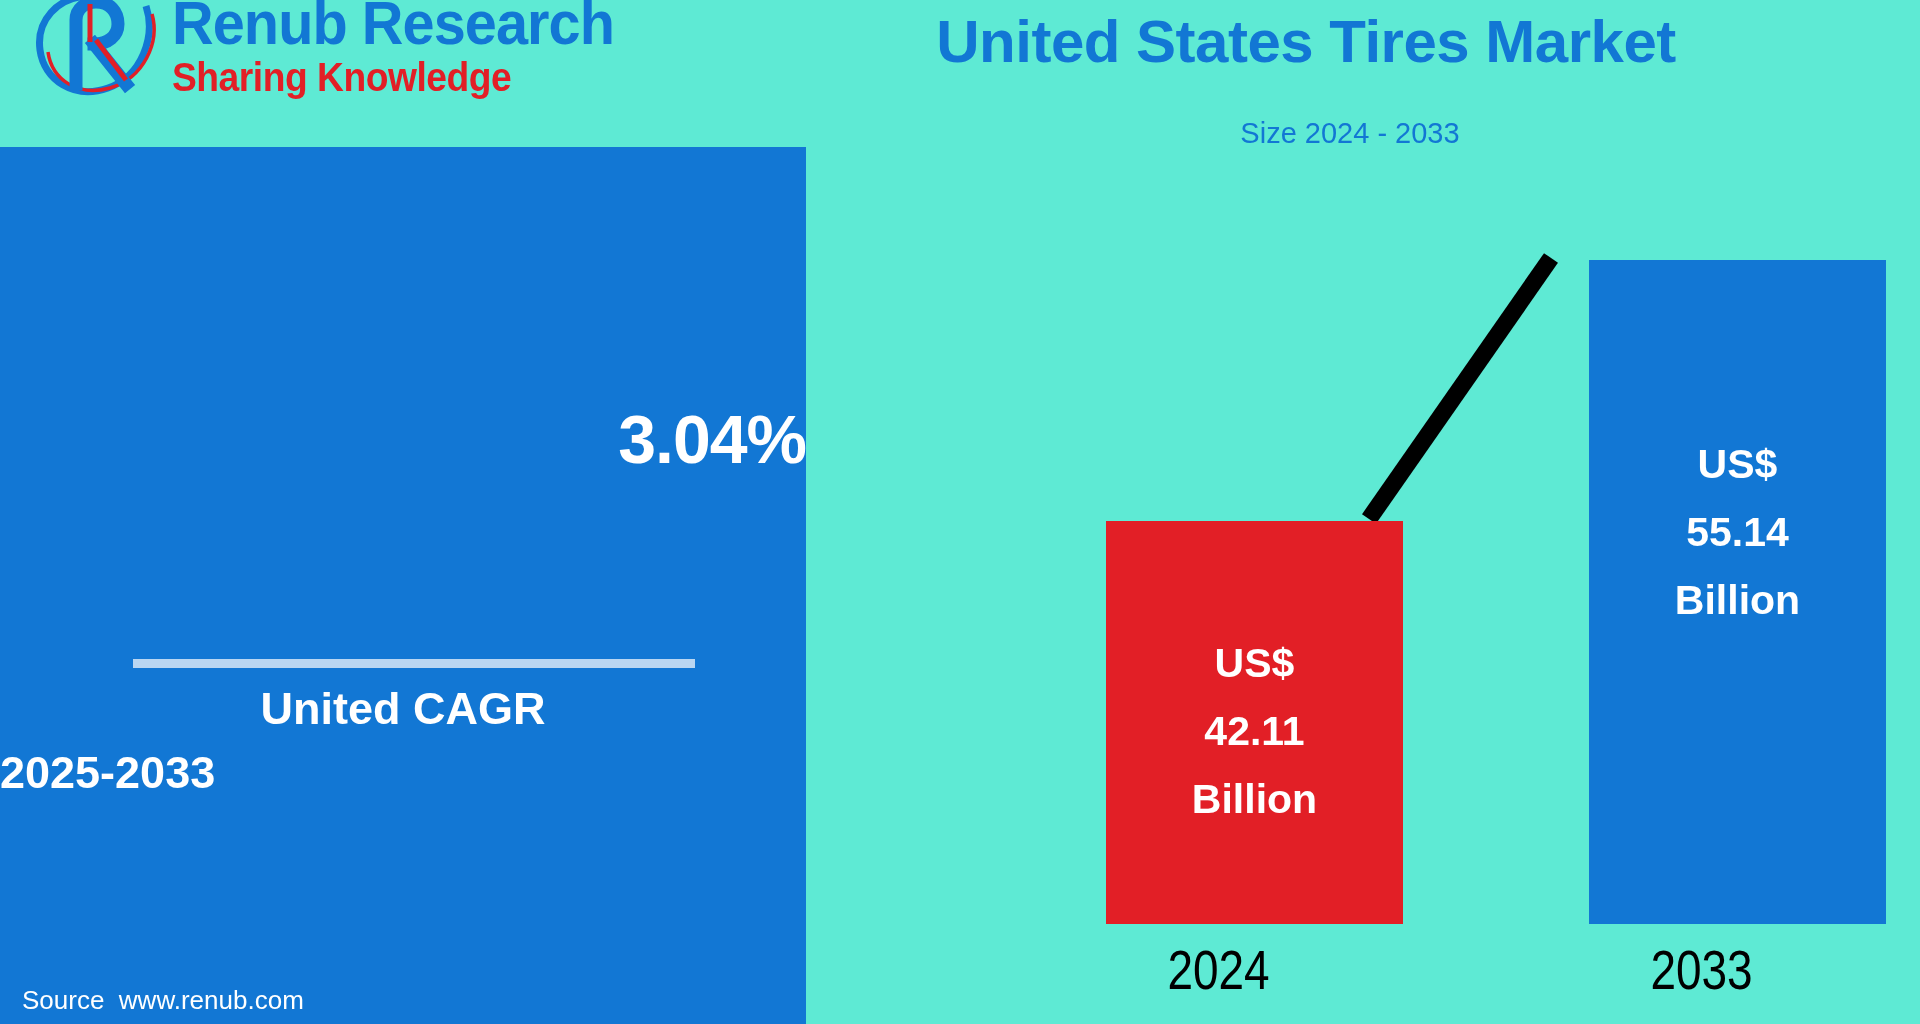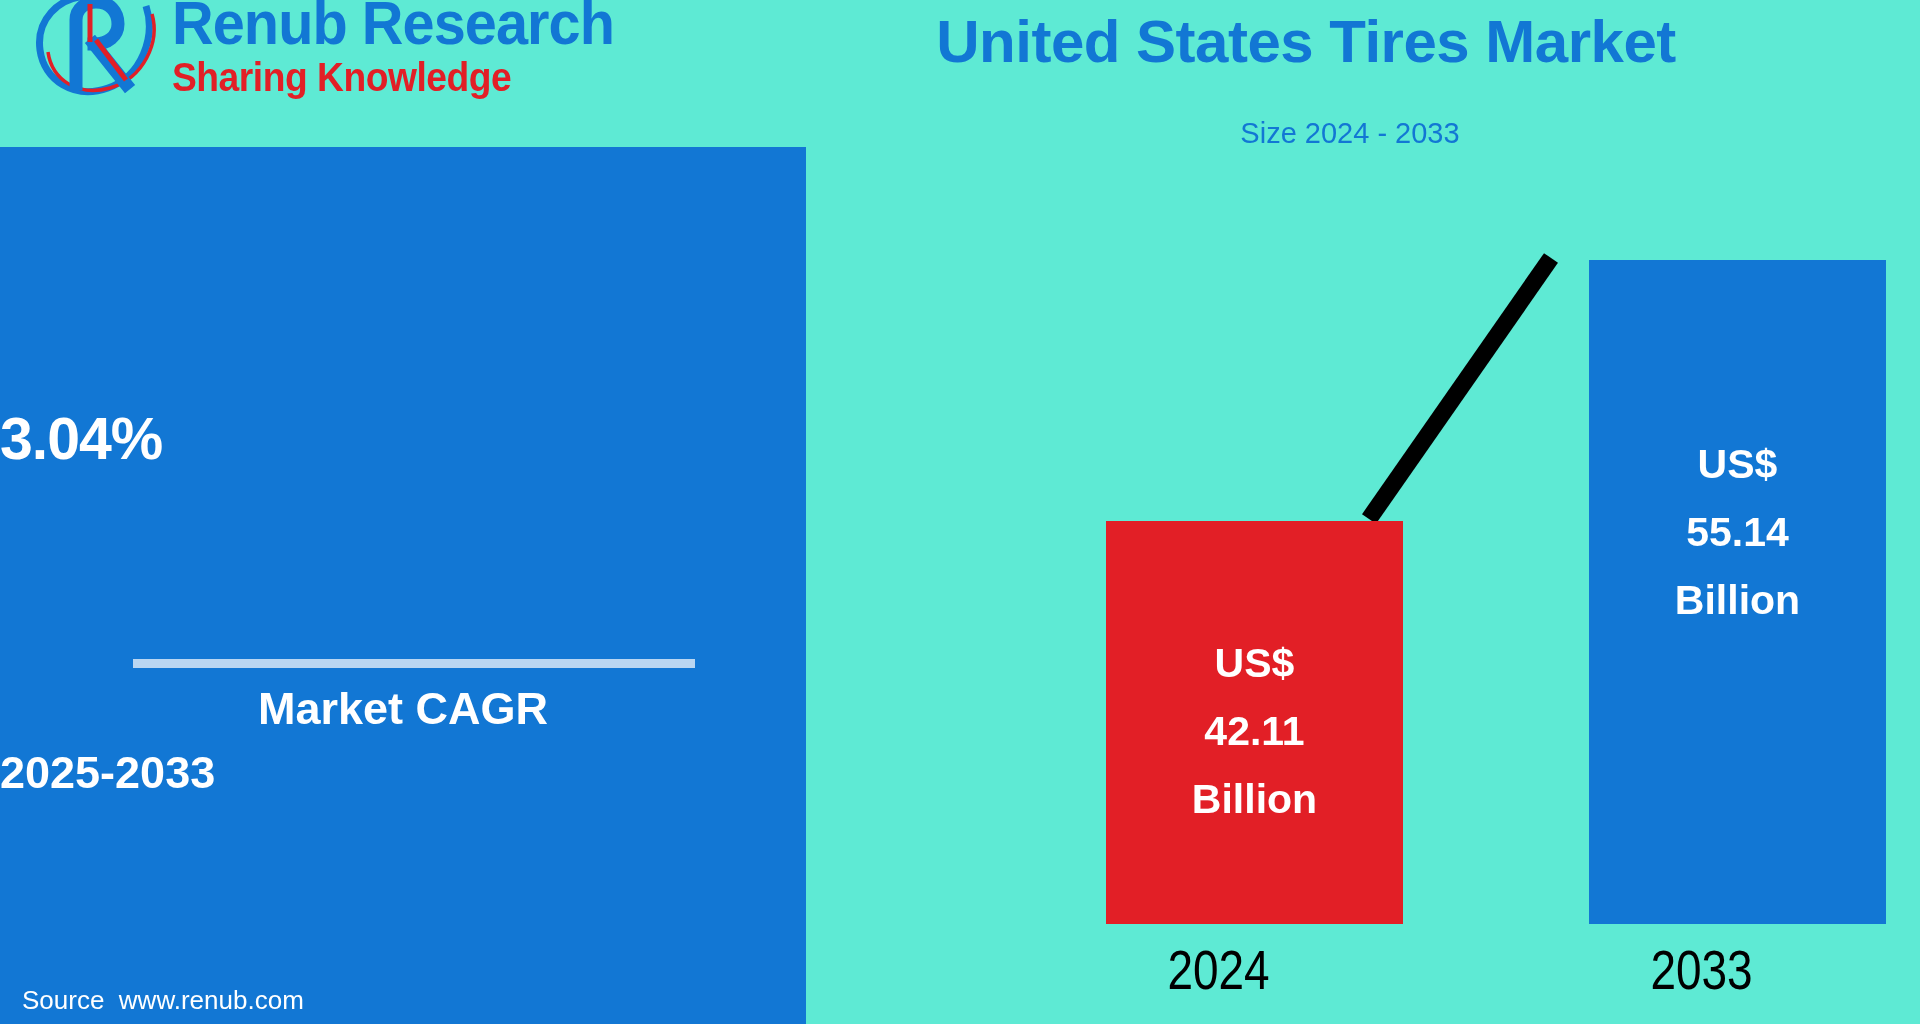--- a/index.html
+++ b/index.html
@@ -97,24 +97,24 @@
     top: 147px;
     width: 806px;
     height: 877px;
     background: #1277d4;
   }
   #cagr-value {
     position: absolute;
     left: 0;
     top: 242px;
     width: 806px;
-    text-align: left;
-    color: #ffffff;
-    font-weight: bold;
-    font-size: 59px;
+    text-align: right;
+    color: #ffffff;
+    font-weight: bold;
+    font-size: 68px;
     line-height: 100px;
     letter-spacing: -1px;
   }
   #cagr-divider {
     position: absolute;
     left: 133px;
     top: 512px;
     width: 562px;
     height: 9px;
     background: #b9d6f2;
@@ -236,21 +236,21 @@
       <div class="logo-line2">Sharing Knowledge</div>
     </div>
   </div>
 
   <div id="chart-title">United States Tires Market</div>
   <div id="chart-subtitle">Size 2024 - 2033</div>
 
   <div id="cagr-panel">
     <div id="cagr-value">3.04%</div>
     <div id="cagr-divider"></div>
-    <div id="cagr-label-1">Market CAGR</div>
+    <div id="cagr-label-1">United CAGR</div>
     <div id="cagr-label-2">2025-2033</div>
     <div id="source-note">Source  www.renub.com</div>
   </div>
 
   <div id="plot-area">
 
     <svg id="connector-svg" viewBox="0 0 1114 1024" xmlns="http://www.w3.org/2000/svg">
       <line x1="563" y1="519" x2="745" y2="258" stroke="#000000" stroke-width="17"></line>
     </svg>
 

